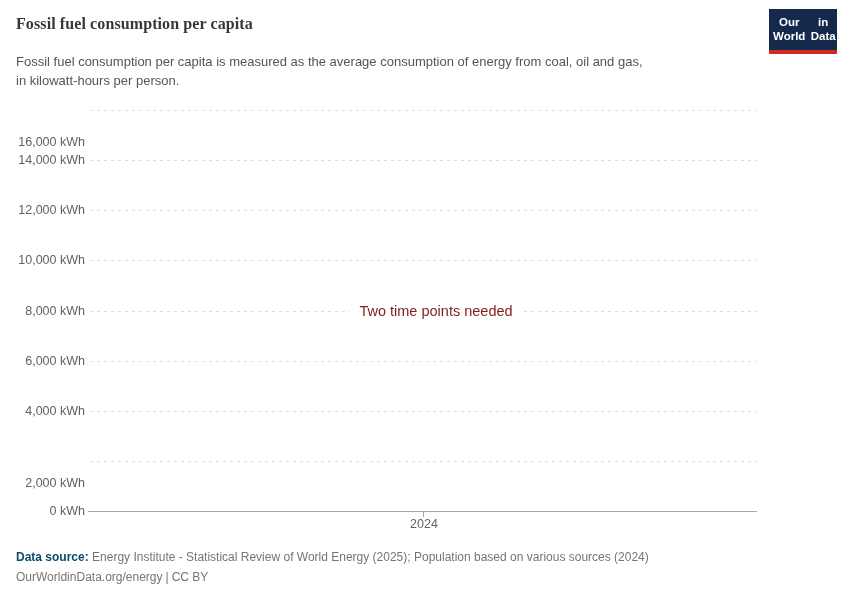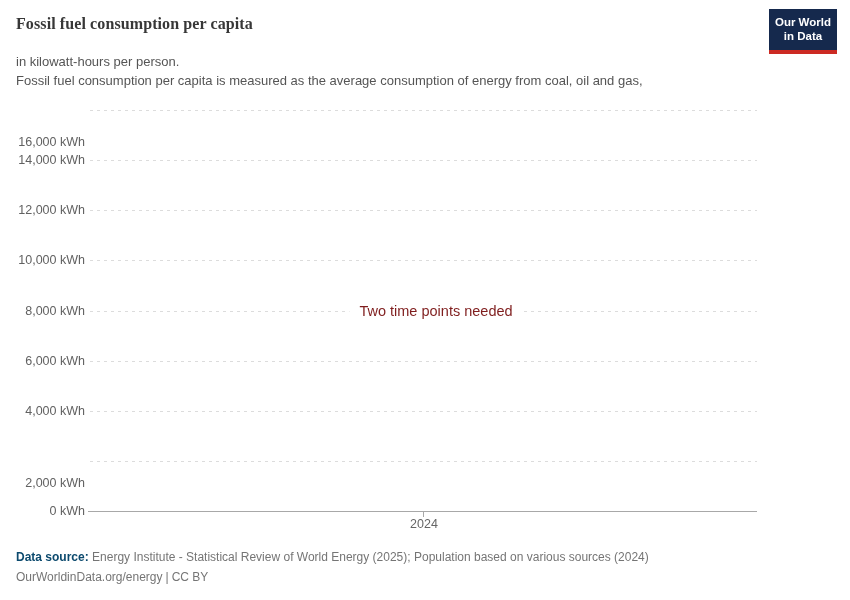--- a/index.html
+++ b/index.html
@@ -41,21 +41,21 @@
     cursor: pointer;
   }
   .owid-logo-text {
     flex: 1;
     background: #15294d;
     color: #ffffff;
     font-weight: bold;
     font-size: 11.5px;
     line-height: 13.5px;
     display: flex;
-    flex-direction: column;
+    flex-direction: row;
     align-items: center;
     justify-content: center;
     text-align: center;
   }
   .owid-logo-bar { height: 4px; background: #cc2a23; }
   #chart { position: absolute; inset: 0; }
   .ytick-label {
     position: absolute;
     left: 0;
     width: 85px;
@@ -119,22 +119,22 @@
   .footer-sep { padding: 0 3px; }
 </style>
 </head>
 <body>
 
 <div class="figure">
 
   <h1 class="chart-title">Fossil fuel consumption per capita</h1>
 
   <div class="chart-subtitle">
+    <div>Fossil fuel consumption per capita is measured as the average consumption of energy from coal, oil and gas,</div>
     <div>in kilowatt-hours per person.</div>
-    <div>Fossil fuel consumption per capita is measured as the average consumption of energy from coal, oil and gas,</div>
   </div>
 
   <div class="owid-logo">
     <div class="owid-logo-text">
       <span>Our World</span>
       <span>in Data</span>
     </div>
     <div class="owid-logo-bar"></div>
   </div>
 

